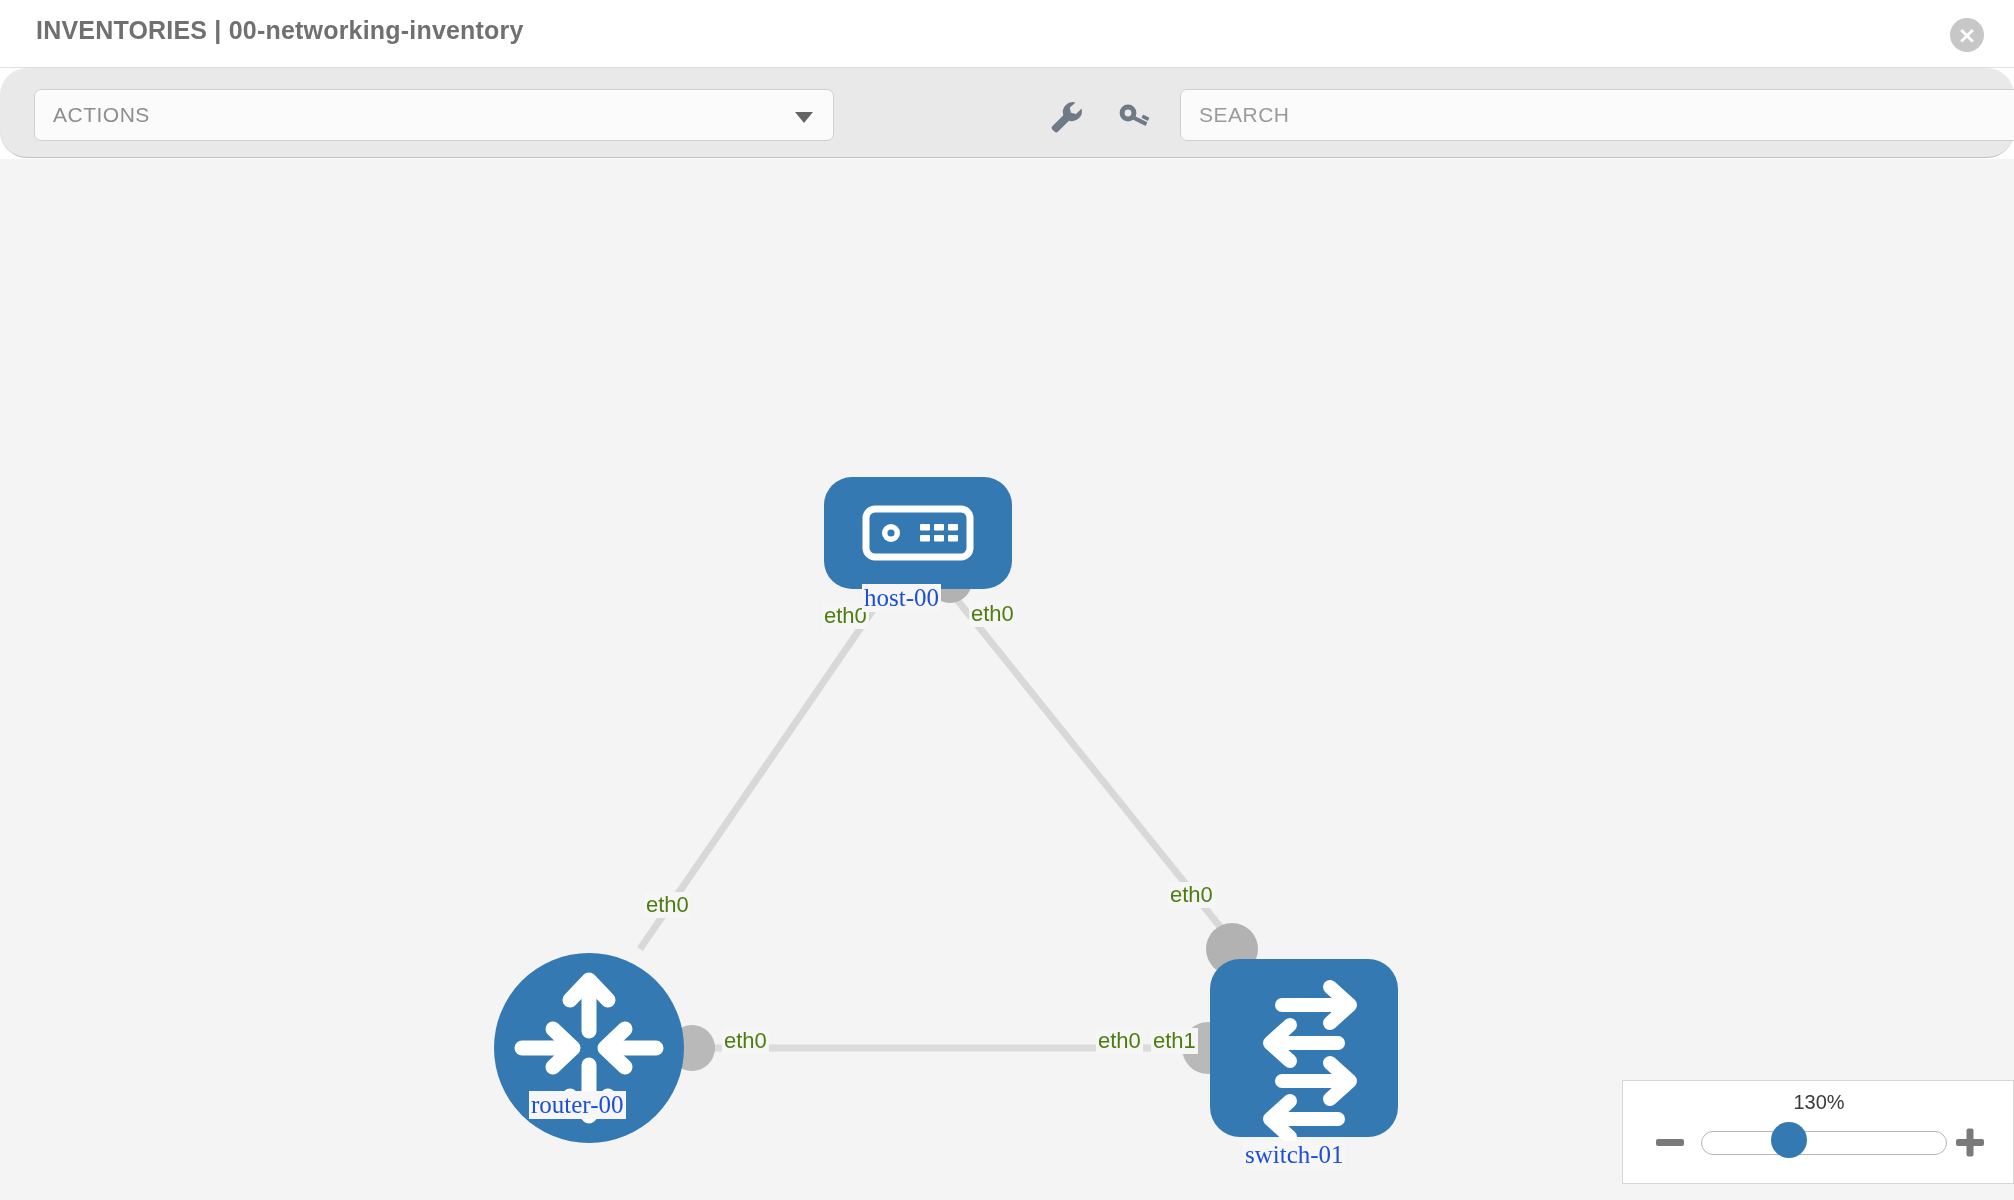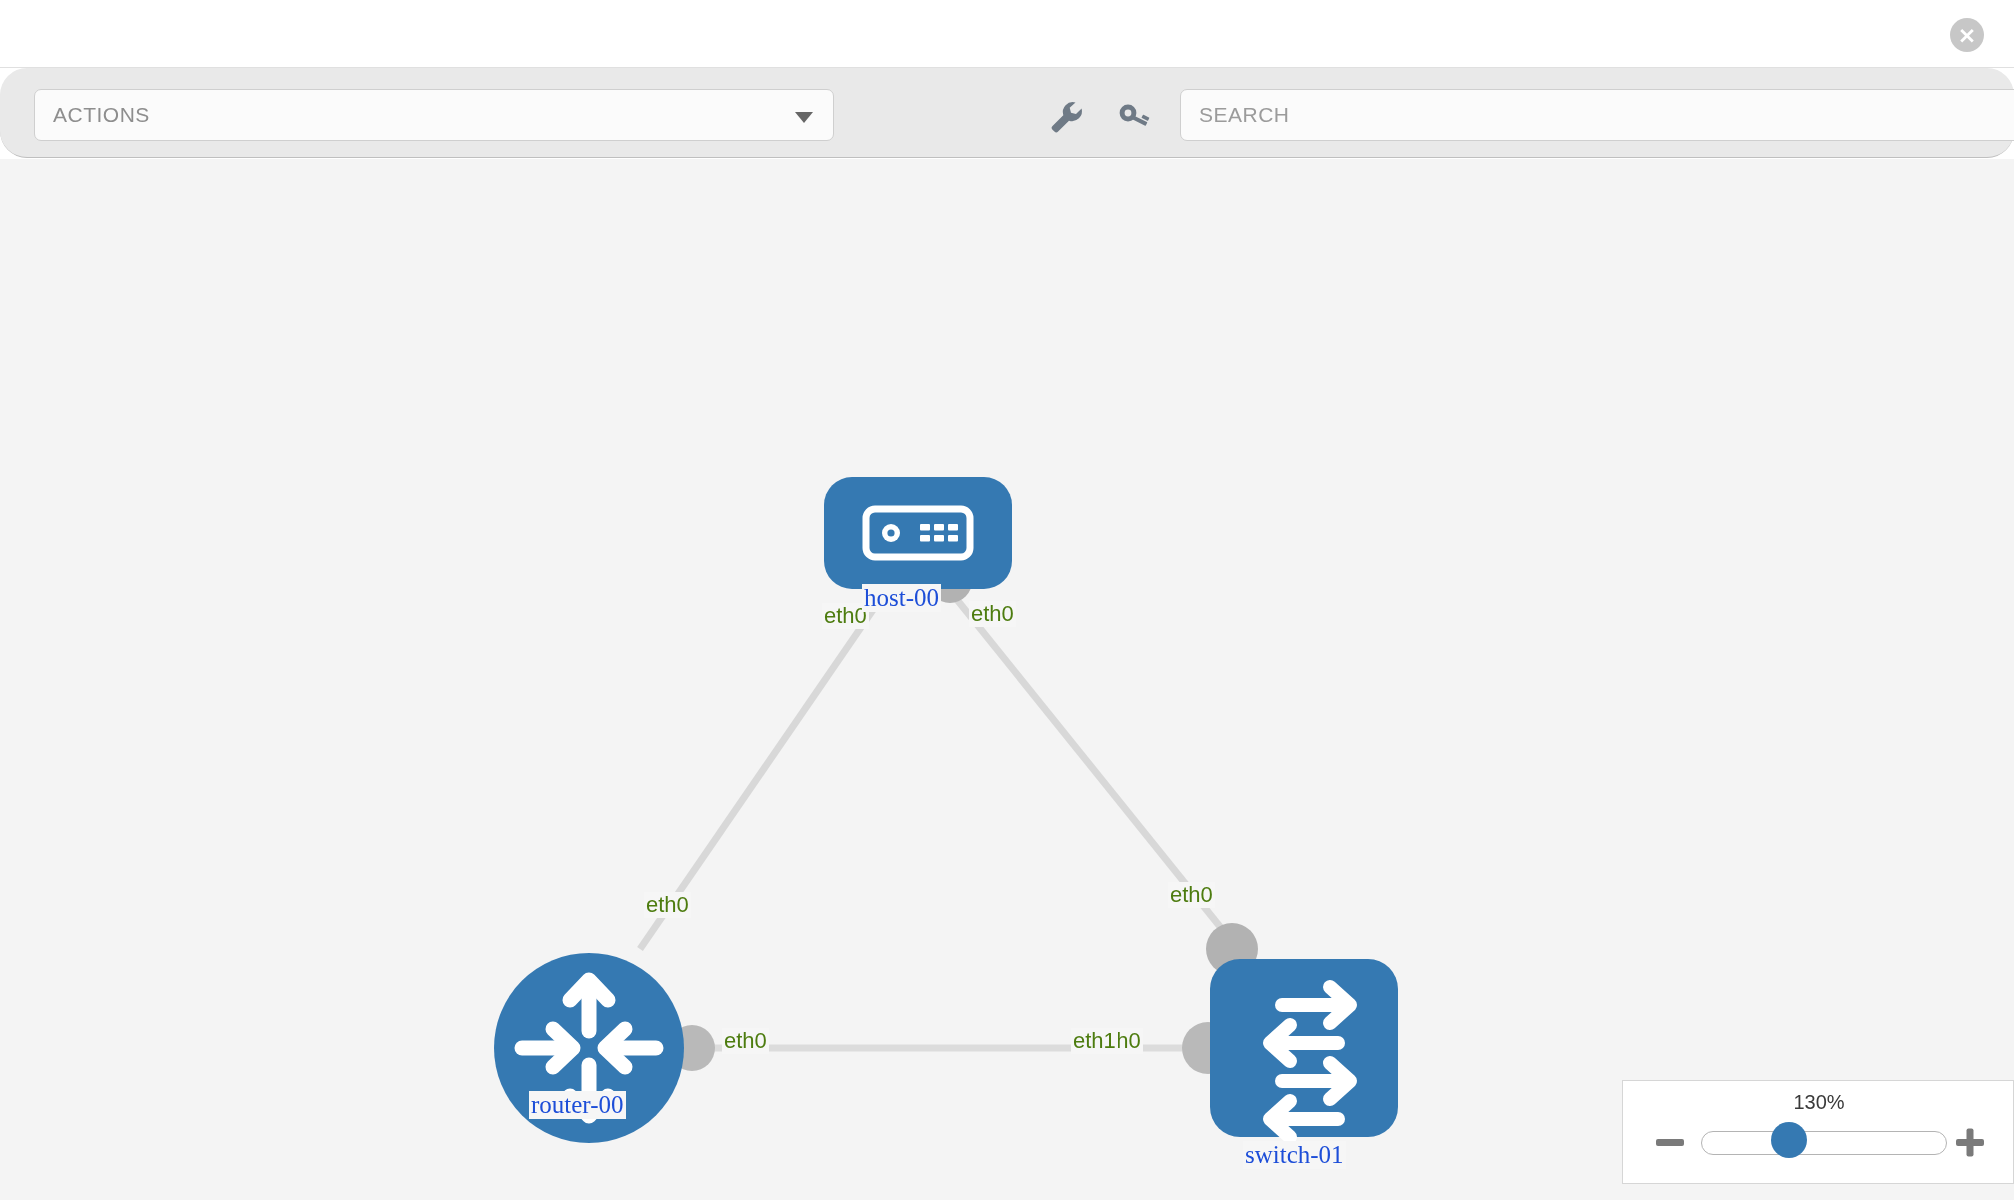--- a/index.html
+++ b/index.html
@@ -186,20 +186,21 @@
     background: #3579b2;
     cursor: grab;
   }
 </style>
 </head>
 <body>
 
 <div id="app">
 
   <div class="header">
+    <div class="page-title">INVENTORIES | 00-networking-inventory</div>
 
     <div class="close-btn">
       <svg width="20" height="20" viewBox="0 0 20 20" aria-hidden="true">
         <path d="M5.2 4.0 L10 8.8 L14.8 4.0 L16.8 6.0 L12 10.8 L16.8 15.6 L14.8 17.6 L10 12.8 L5.2 17.6 L3.2 15.6 L8 10.8 L3.2 6.0 Z" fill="#ffffff"></path>
       </svg>
     </div>
   </div>
 
   <div class="toolbar">
 
@@ -323,21 +324,21 @@
     <span class="node-label" style="left:862px; top:425px;">host-00</span>
 
     <span class="iface-label" style="left:644px; top:733px;">eth0</span>
 
     <span class="iface-label" style="left:1168px; top:723px;">eth0</span>
 
     <span class="iface-label" style="left:722px; top:869px;">eth0</span>
 
     <span class="iface-label" style="left:1096px; top:869px;">eth0</span>
 
-    <span class="iface-label" style="left:1071px; top:869px;">eth1</span>
+    <span class="iface-label" style="left:1151px; top:869px;">eth1</span>
 
     <span class="node-label" style="left:529px; top:932px;">router-00</span>
 
     <span class="node-label" style="left:1243px; top:982px;">switch-01</span>
 
     <div class="zoom-panel" style="top:921px;">
       <div class="zoom-value">130%</div>
 
       <div class="zoom-minus">
         <svg width="34" height="34" viewBox="0 0 34 34" aria-hidden="true">

